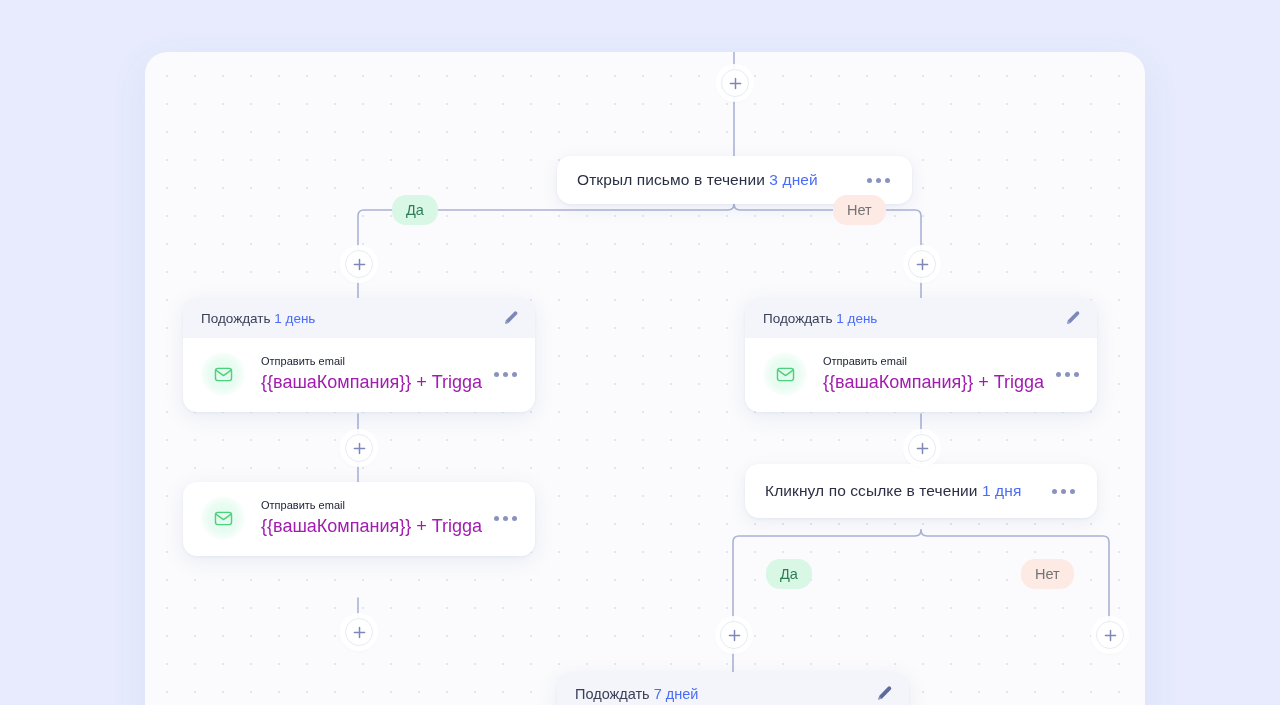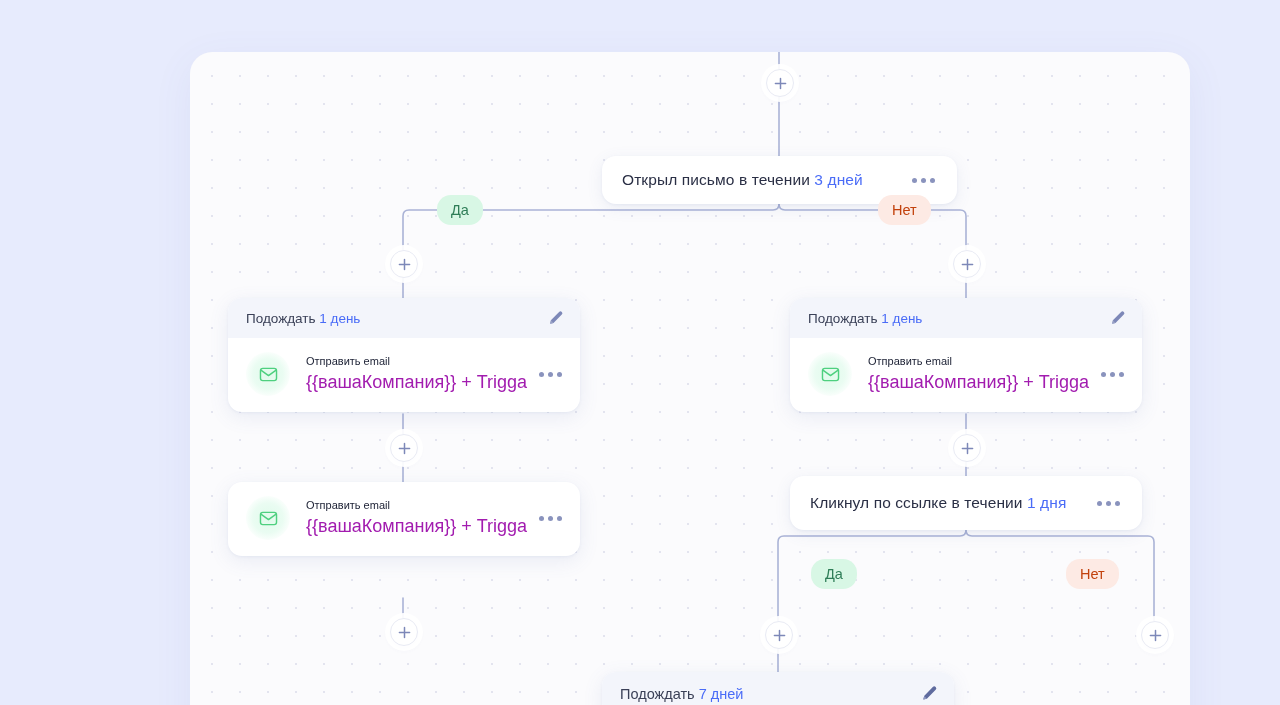--- a/index.html
+++ b/index.html
@@ -3,21 +3,21 @@
 <meta charset="utf-8">
 <title>Workflow Builder</title>
 <style>
   html,body{margin:0;padding:0;}
   body{
     width:1280px;height:705px;overflow:hidden;
     background:#e7ebfd;
     font-family:"Liberation Sans","DejaVu Sans",sans-serif;
     -webkit-font-smoothing:antialiased;
   }
-  #app{position:relative;width:1145px;height:705px;margin-left:45px;}
+  #app{position:relative;width:1145px;height:705px;}
 
   
   #canvas{
     position:absolute;left:145px;top:52px;width:1000px;height:700px;
     background-color:#fbfbfd;
     background-image:radial-gradient(circle, #e3e4ef 1.1px, rgba(0,0,0,0) 1.2px);
     background-size:28px 28px;
     background-position:8px 10px;
     border-radius:22px;
     box-shadow:0 10px 40px rgba(86,104,170,.07);
@@ -81,21 +81,21 @@
   .email-title{font-size:11px;color:#202538;line-height:1.25;white-space:nowrap;}
   .email-sub{font-size:18px;color:#a21caf;margin-top:3px;white-space:nowrap;}
 
   
   .badge{
     position:absolute;height:30px;border-radius:14px;
     display:flex;align-items:center;justify-content:center;
     font-size:14.5px;padding:0 14px;box-sizing:border-box;z-index:6;cursor:pointer;
   }
   .badge.yes{background:#d8f7e5;color:#2e7d57;}
-  .badge.no{background:#fdeae4;color:#c2410c;text-align:right;}
+  .badge.no{background:#fdeae4;color:#737373;text-align:right;}
 </style>
 </head>
 <body>
 
 <div id="app">
 
   <div id="canvas">
 
     <svg id="edges" viewBox="0 0 1000 700" xmlns="http://www.w3.org/2000/svg">
       <g fill="none" stroke="#aab3d6" stroke-width="1.6" stroke-linecap="round">
@@ -262,21 +262,21 @@
           <div class="email-sub">{{вашаКомпания}} + Trigga</div>
         </div>
         <div class="kebab">
           <i></i>
             <i></i>
             <i></i>
         </div>
       </div>
     </div>
 
-    <div class="cond-card" style="left:600px;top:424px;width:352px;height:54px;">
+    <div class="cond-card" style="left:600px;top:412px;width:352px;height:54px;">
       <div class="cond-text"><span>Кликнул по ссылке в течении </span><span class="accent">1 дня</span></div>
       <div class="kebab">
         <i></i>
           <i></i>
           <i></i>
       </div>
     </div>
 
     <div class="badge yes" style="left:621px;top:507px;">Да</div>
     <div class="badge no" style="left:876px;top:507px;">Нет</div>

